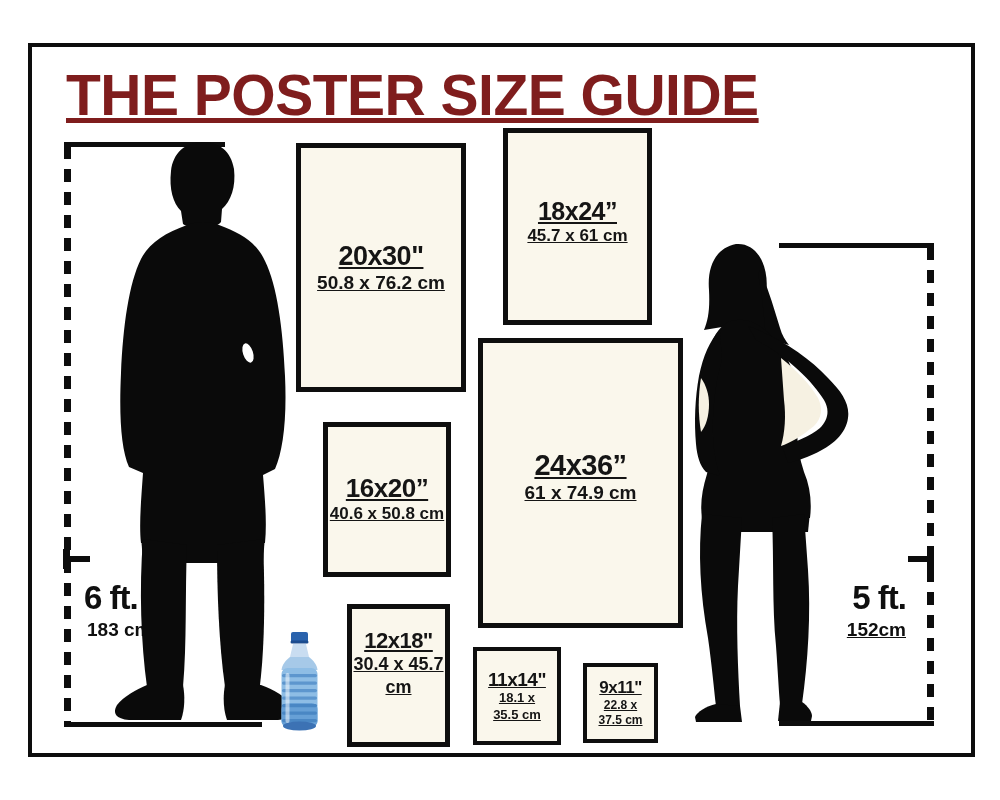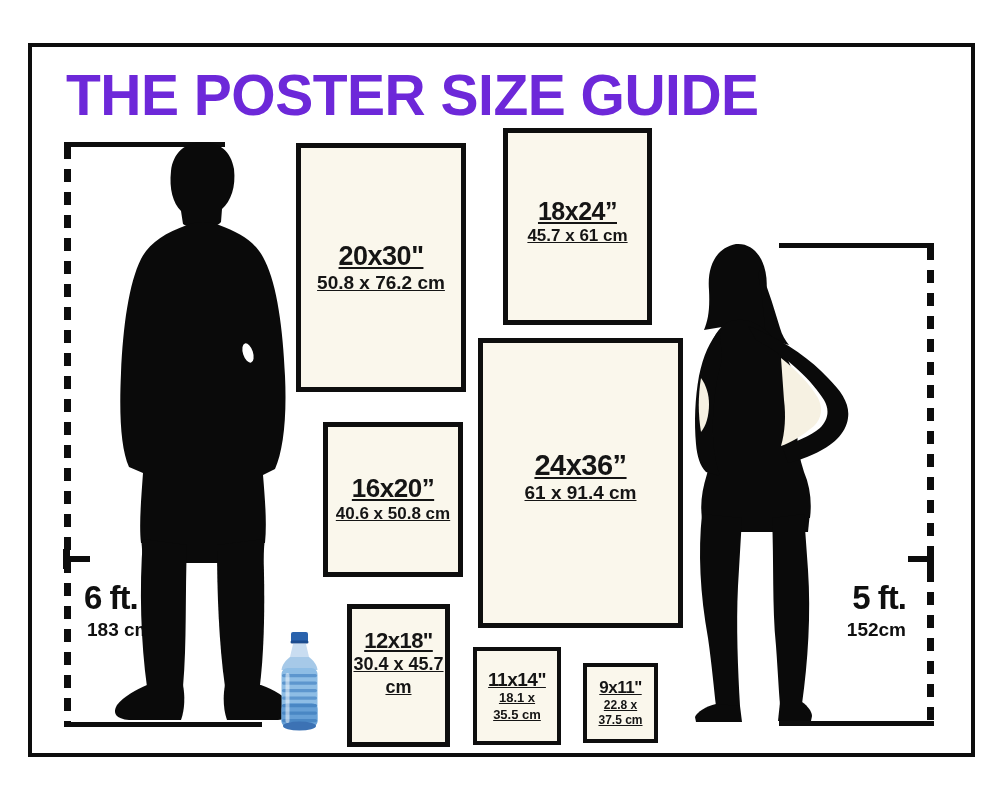--- a/index.html
+++ b/index.html
@@ -2,36 +2,36 @@
 <html style="--ink: #0d0d0d; --cream: #faf7ec; --gap-cream: #f6f1e2; --bottle-blue: #2a63ad;"><head>
 <meta charset="utf-8">
 <style>
   html,body{margin:0;padding:0;background:#ffffff;}
   .stage{position:relative;width:1000px;height:800px;background:#ffffff;overflow:hidden;
          font-family:"Liberation Sans",sans-serif;color:var(--ink,#0d0d0d);}
   .abs{position:absolute;}
   .frame{position:absolute;left:28px;top:43px;width:947px;height:714px;
          border:4px solid var(--ink,#0d0d0d);box-sizing:border-box;}
   .title{position:absolute;left:66px;top:67px;margin:0;font-size:57px;font-weight:900;
-         letter-spacing:-0.5px;line-height:1;color:#6d28d9;white-space:nowrap;}
+         letter-spacing:-0.5px;line-height:1;color:#7f1d1d;white-space:nowrap;text-decoration:underline;}
   .hline{position:absolute;height:5px;background:var(--ink,#0d0d0d);}
   .vdash{position:absolute;width:7px;
          background:repeating-linear-gradient(to bottom,var(--ink,#0d0d0d) 0px,var(--ink,#0d0d0d) 13px,transparent 13px,transparent 23px);}
   .vcap{position:absolute;width:7px;height:20px;background:var(--ink,#0d0d0d);}
   .poster{position:absolute;background:var(--cream,#faf7ec);border:5px solid #0e0e0e;
           box-sizing:border-box;display:flex;flex-direction:column;align-items:center;
           justify-content:center;text-align:center;font-weight:bold;color:#151515;text-decoration:underline;}
   .poster.sm{border-width:4px;}
   .size-label{line-height:1.12;letter-spacing:-0.5px;}
   .metric-label{line-height:1.25;}
   .hlabel{position:absolute;font-weight:900;color:#0f0f0f;margin-top:40px;}
   .hlabel .ft{font-size:33px;line-height:1;letter-spacing:-1px;}
   .hlabel .cm{font-size:19px;font-weight:bold;margin-top:5px;}
   .hlabel.right{text-align:right;}
-  .hlabel.right .cm{letter-spacing:0;}
+  .hlabel.right .cm{letter-spacing:0;text-decoration:underline;}
 </style>
 </head>
 <body>
 
 <div class="stage">
 
   <div class="frame"></div>
 
   <h1 class="title">THE POSTER SIZE GUIDE</h1>
 
@@ -63,25 +63,25 @@
   <div class="poster" style="left:503px;top:128px;width:149px;height:197px;">
     <div style="transform:translateY(-5px);">
       <div class="size-label" style="font-size:25px;">18x24”</div>
       <div class="metric-label" style="font-size:17px;">45.7 x 61 cm</div>
     </div>
   </div>
 
   <div class="poster" style="left:478px;top:338px;width:205px;height:290px;">
     <div style="transform:translateY(-6px);">
       <div class="size-label" style="font-size:29px;">24x36”</div>
-      <div class="metric-label" style="font-size:19px;">61 x 91.4 cm</div>
+      <div class="metric-label" style="font-size:19px;">61 x 74.9 cm</div>
     </div>
   </div>
 
-  <div class="poster" style="left:323px;top:422px;width:140px;height:155px;">
+  <div class="poster" style="left:323px;top:422px;width:128px;height:155px;">
     <div class="size-label" style="font-size:26px;">16x20”</div>
     <div class="metric-label" style="font-size:17px;">40.6 x 50.8 cm</div>
   </div>
 
   <div class="poster" style="left:347px;top:604px;width:103px;height:143px;">
     <div style="transform:translateY(-12px);">
       <div class="size-label" style="font-size:22px;">12x18"</div>
       <div class="metric-label" style="font-size:18px;">30.4 x 45.7 cm</div>
     </div>
   </div>

